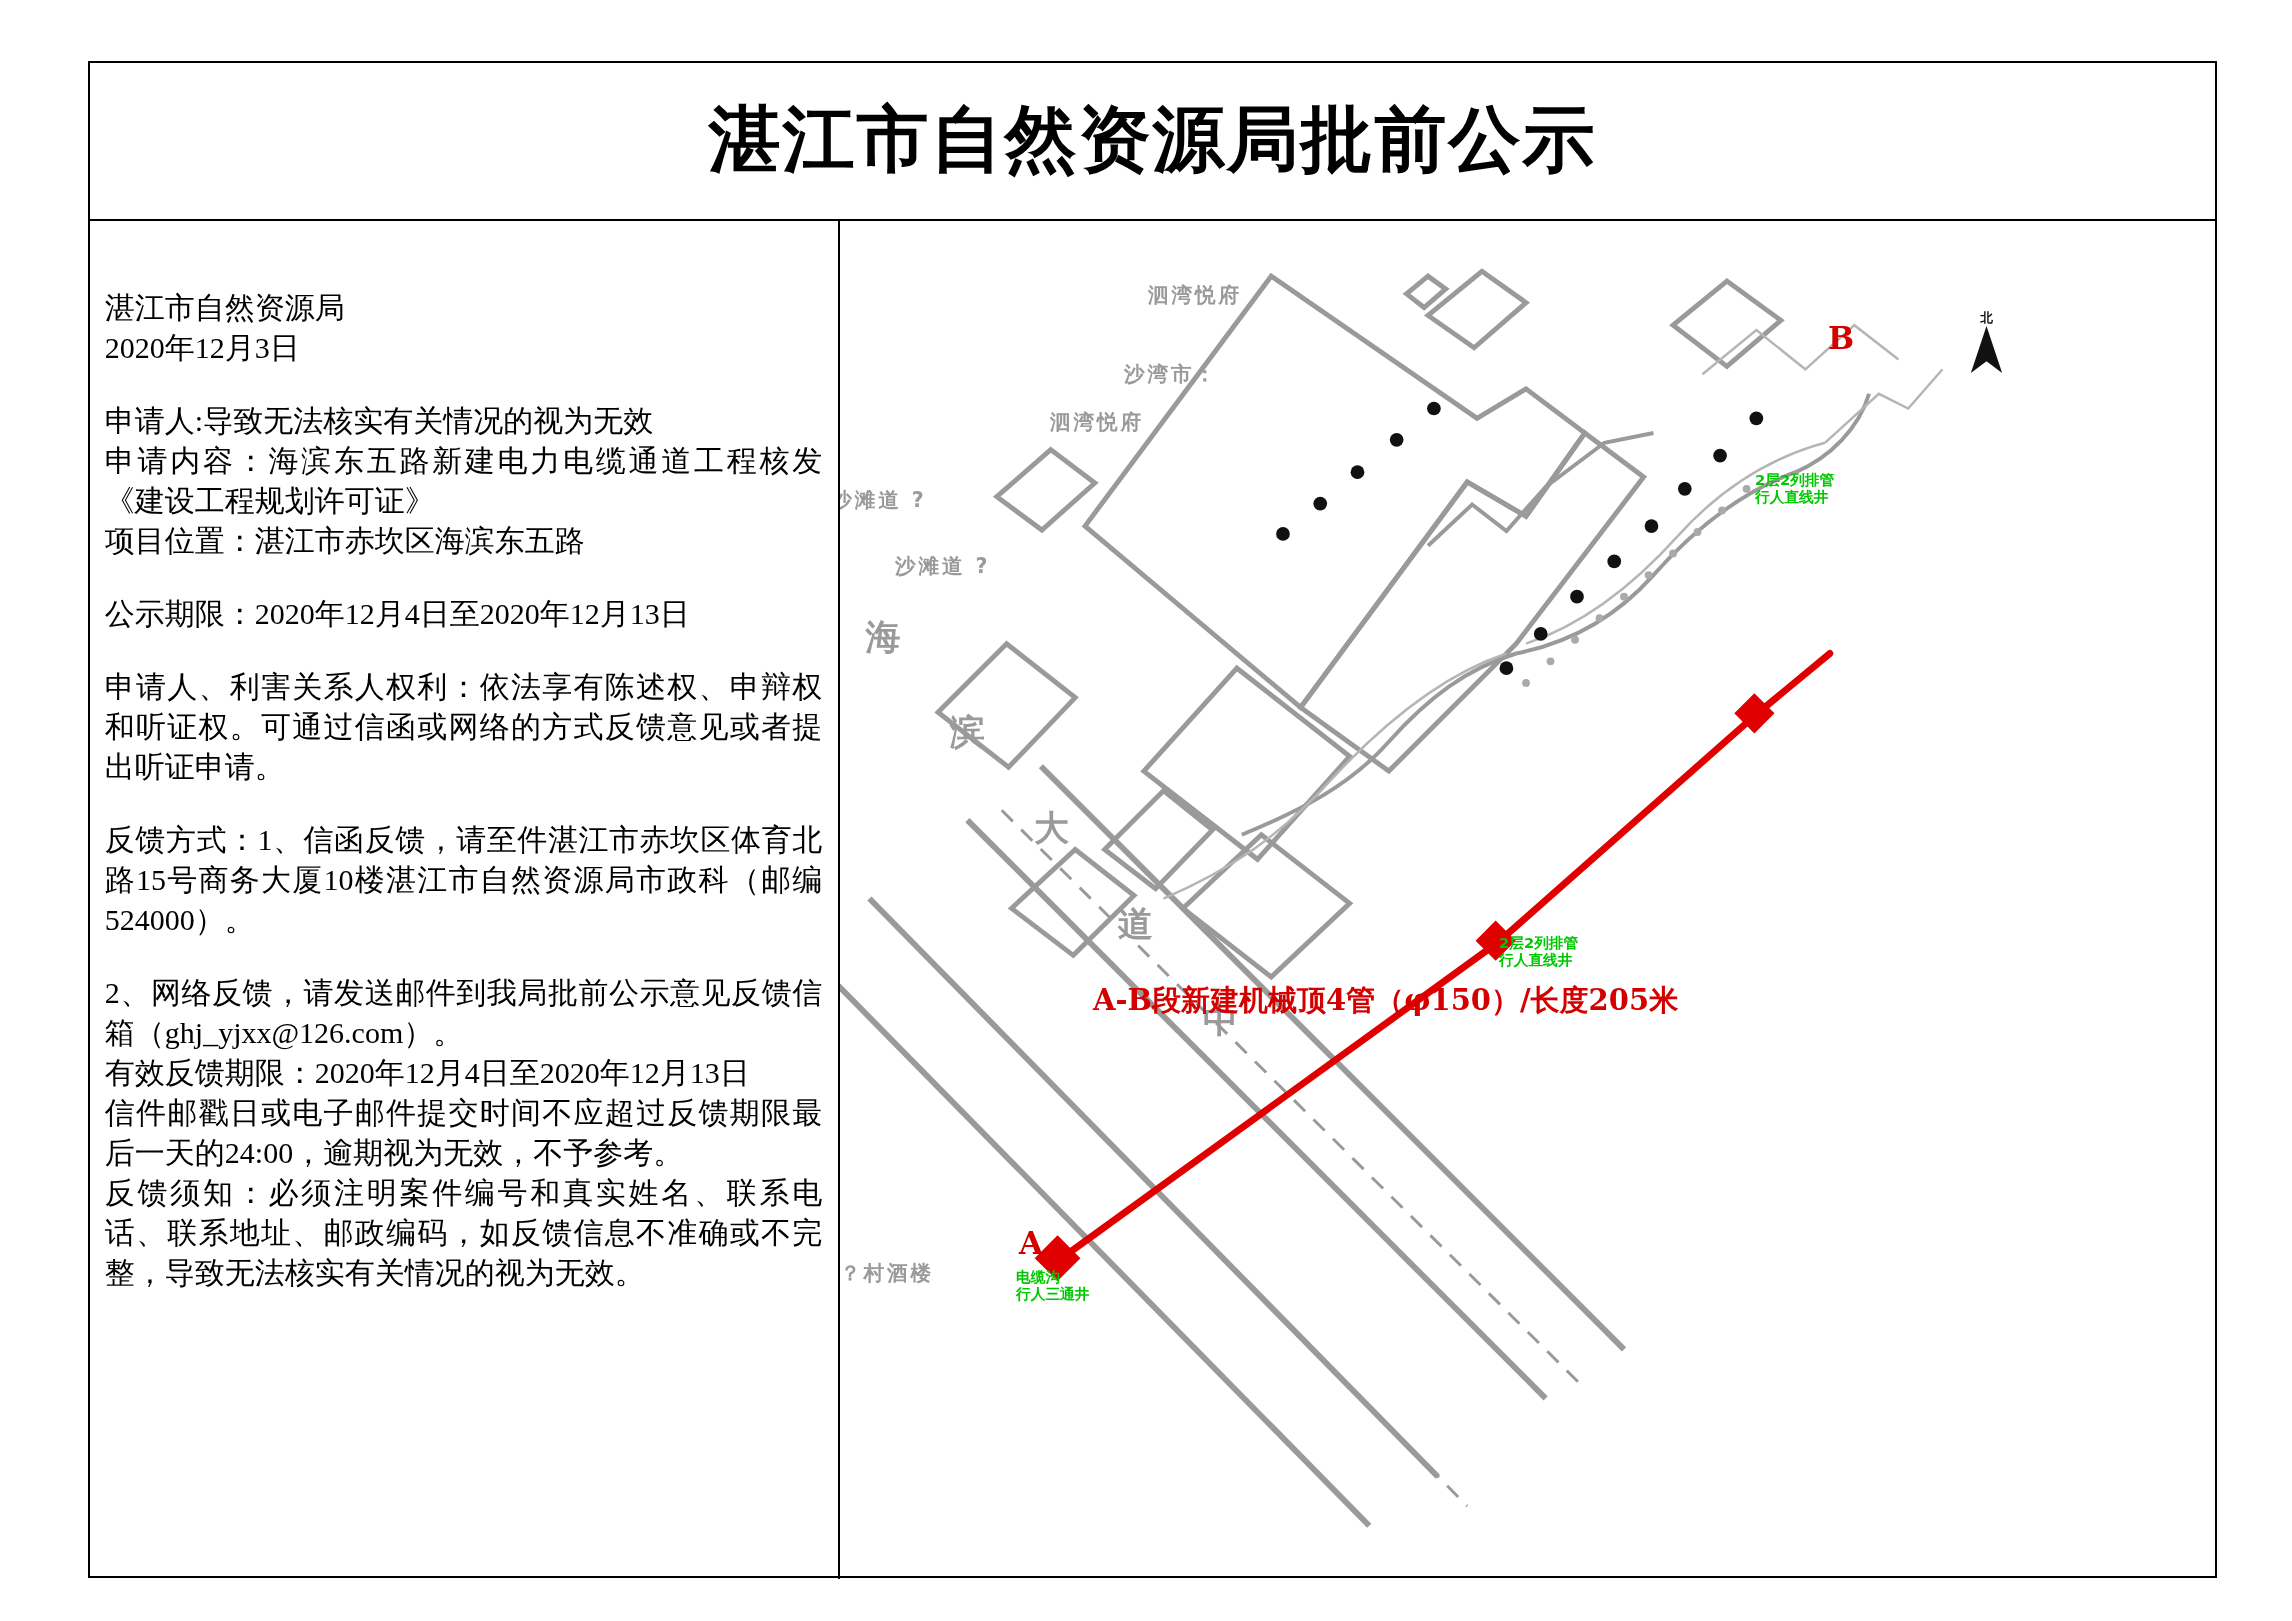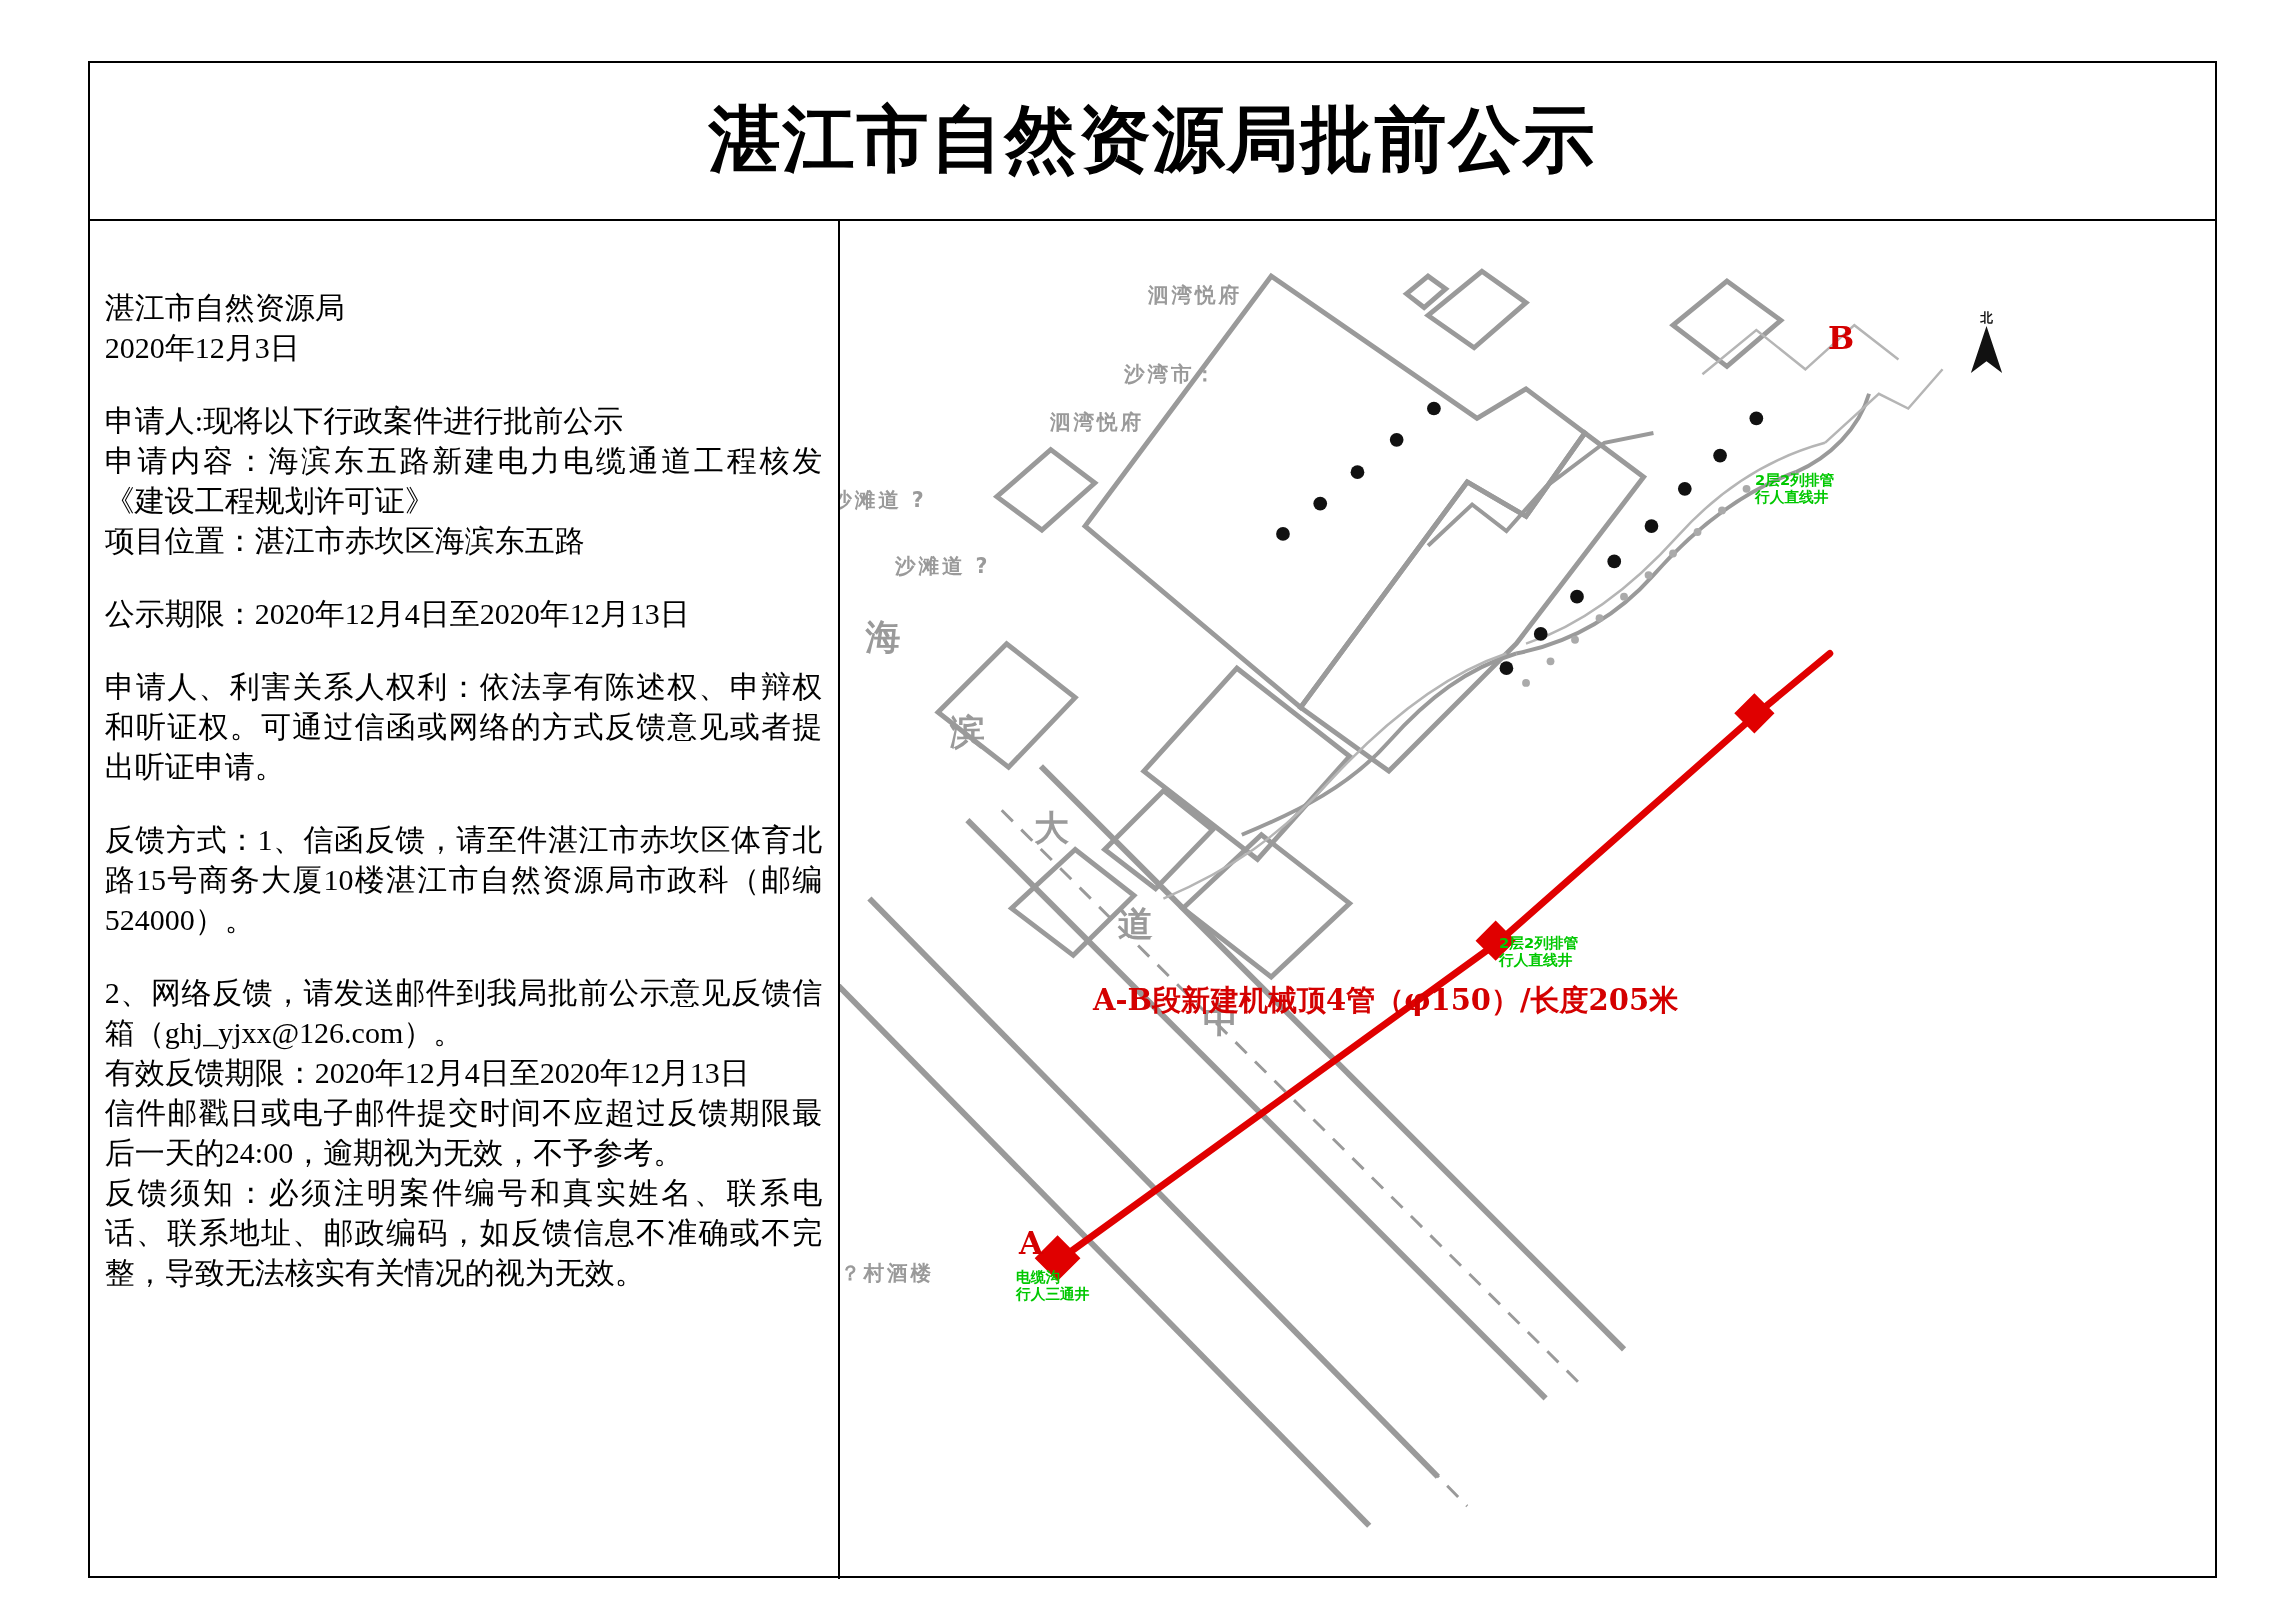--- a/index.html
+++ b/index.html
@@ -166,21 +166,21 @@
   <div class="text-col">
 
 
     <div class="gap-lg"></div>
 
     <p class="para right-align">湛江市自然资源局</p>
     <p class="para right-align">2020年12月3日</p>
 
     <div class="gap-md"></div>
 
-    <p class="para"><span>申请人:</span><span>现将以下行政案件进行批前公示</span></p>
+    <p class="para"><span>申请人:</span><span>导致无法核实有关情况的视为无效</span></p>
 
     <p class="para"><span>申请内容：</span><span>海滨东五路新建电力电缆通道工程核发《建设工程规划许可证》</span></p>
 
     <p class="para"><span>项目位置：</span><span>湛江市赤坎区海滨东五路</span></p>
 
     <div class="gap-md"></div>
 
     <p class="para">公示期限：2020年12月4日至2020年12月13日</p>
 
     <div class="gap-md"></div>

